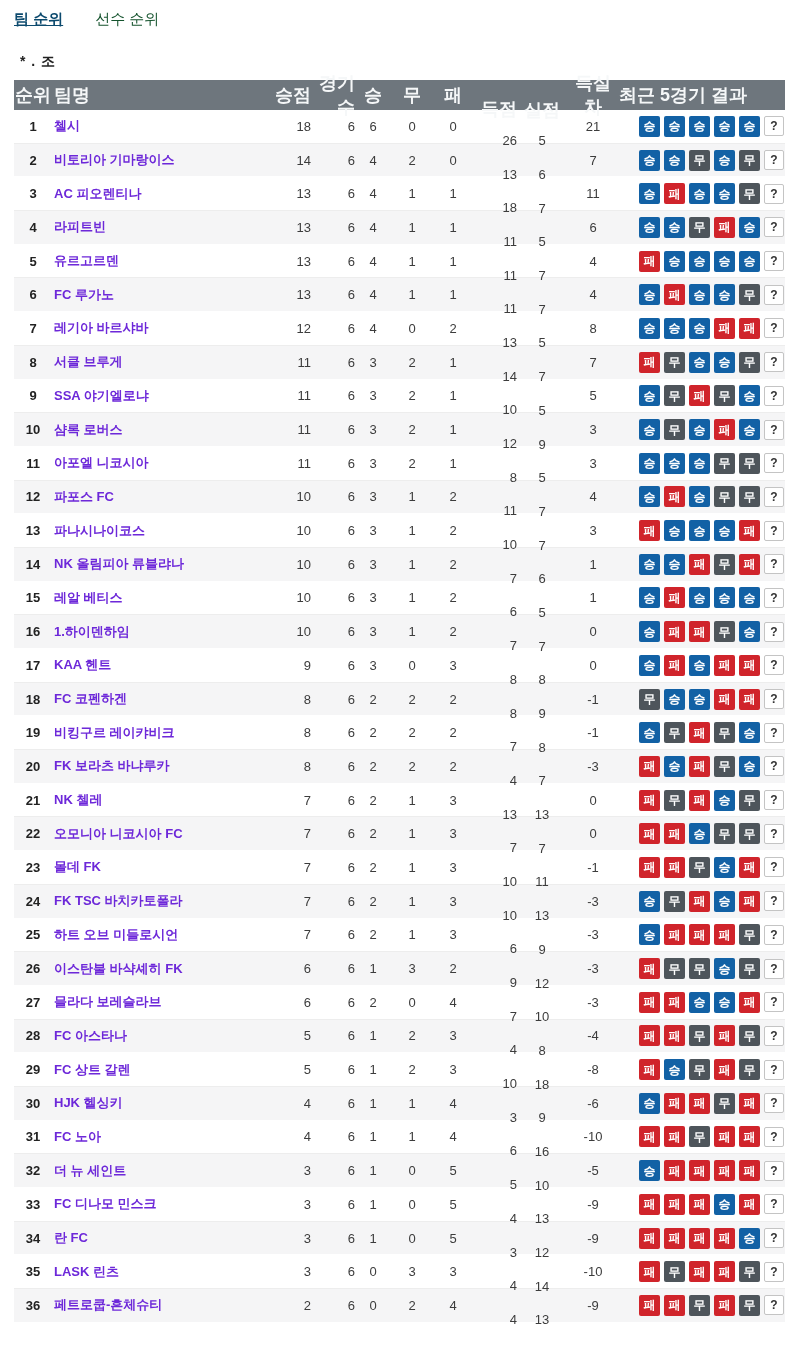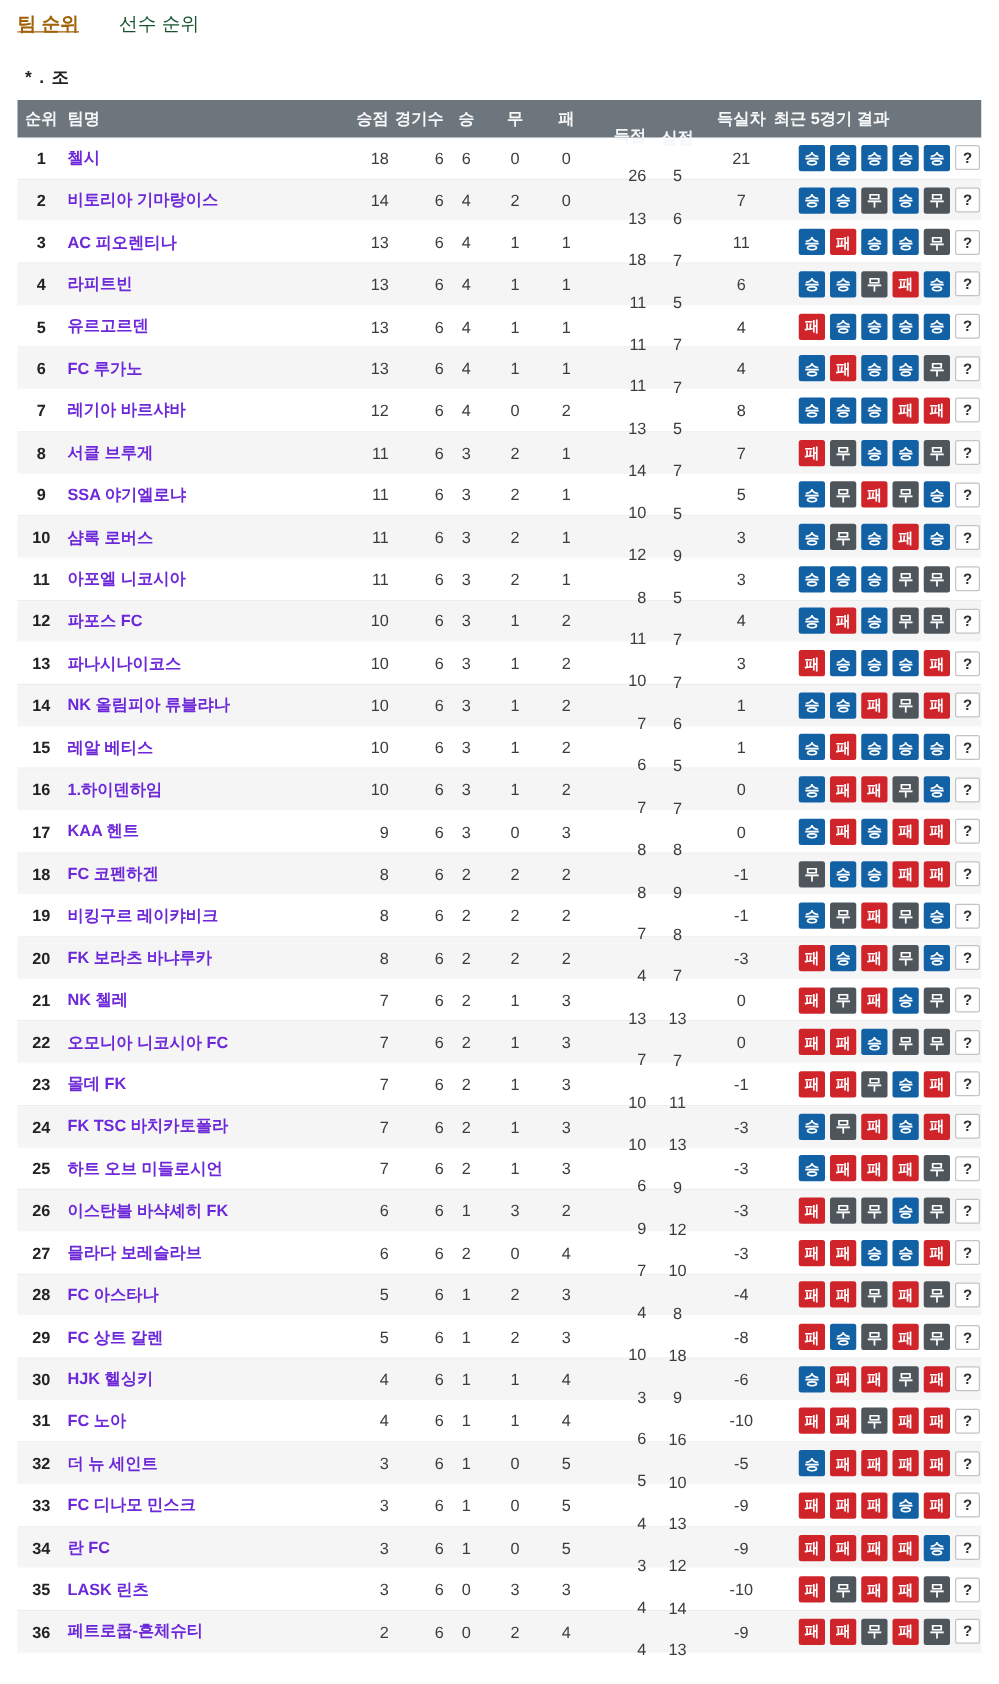--- a/index.html
+++ b/index.html
@@ -7,32 +7,32 @@
     width: 799px;
     background: #ffffff;
     font-family: "Liberation Sans", "DejaVu Sans", sans-serif;
     color: #222;
   }
   .page { padding: 10px 14px 8px 14px; }
 
   
   .tabs { display: flex; align-items: baseline; gap: 18px; margin-bottom: 24px; }
   .tab { font-size: 15px; cursor: pointer; }
-  .tab.active { color: #a16207; font-weight: bold; text-decoration: underline; }
+  .tab.active { color: #0c4a6e; font-weight: bold; text-decoration: underline; }
   .tab.inactive { color: #14532d; font-weight: normal; margin-left: 14px; }
 
   
   .group-label { font-size: 14px; font-weight: bold; color: #222; margin: 0 0 9px 6px; letter-spacing: 1px; }
 
   
   .standings { width: 771px; }
   .thead {
     display: flex; align-items: center;
     background: #6e767d; color: #f5f7f8;
-    height: 30px; font-size: 13px; font-weight: bold;
+    height: 30px; font-size: 18px; font-weight: bold;
   }
   .trow {
     display: flex; align-items: center;
     height: 33.7px; font-size: 13px;
     border-bottom: 1px solid #ededed;
   }
   .trow.alt { background: #f5f5f6; border-bottom: 1px solid #ffffff; }
 
   .col-rank   { width: 38px;  text-align: center; }
   .col-name   { flex: 1; text-align: left; padding-left: 2px; }

